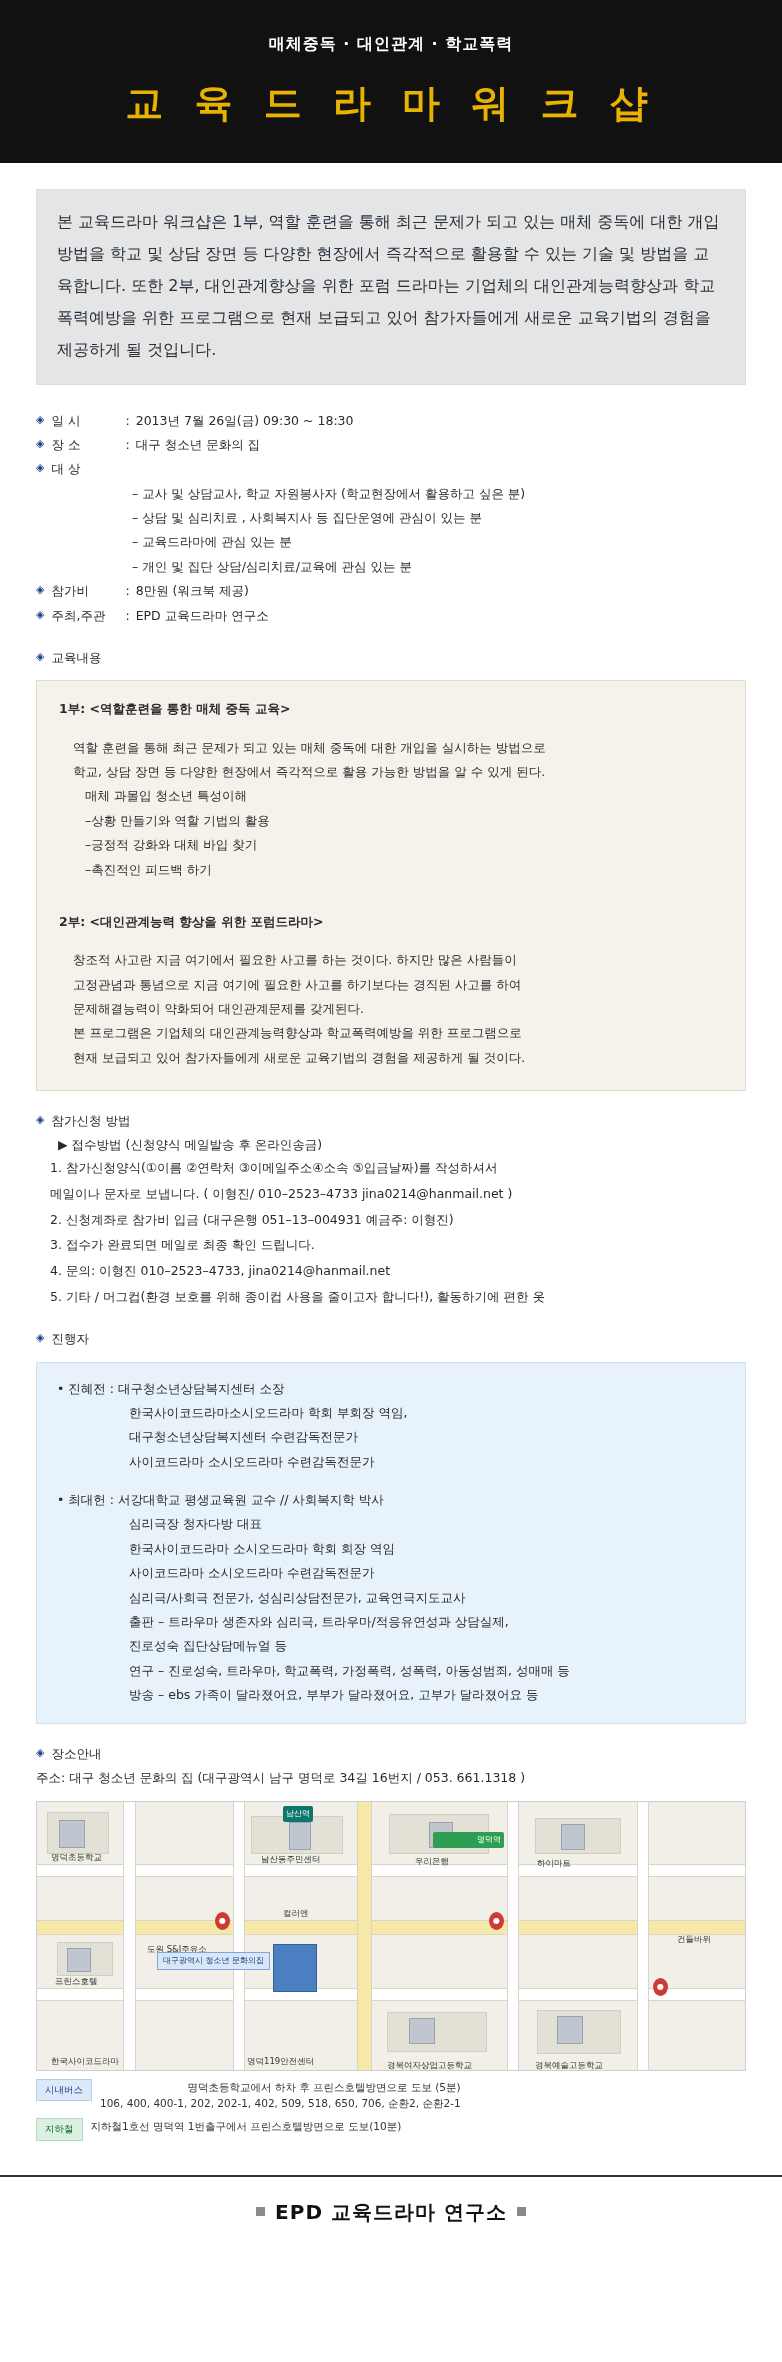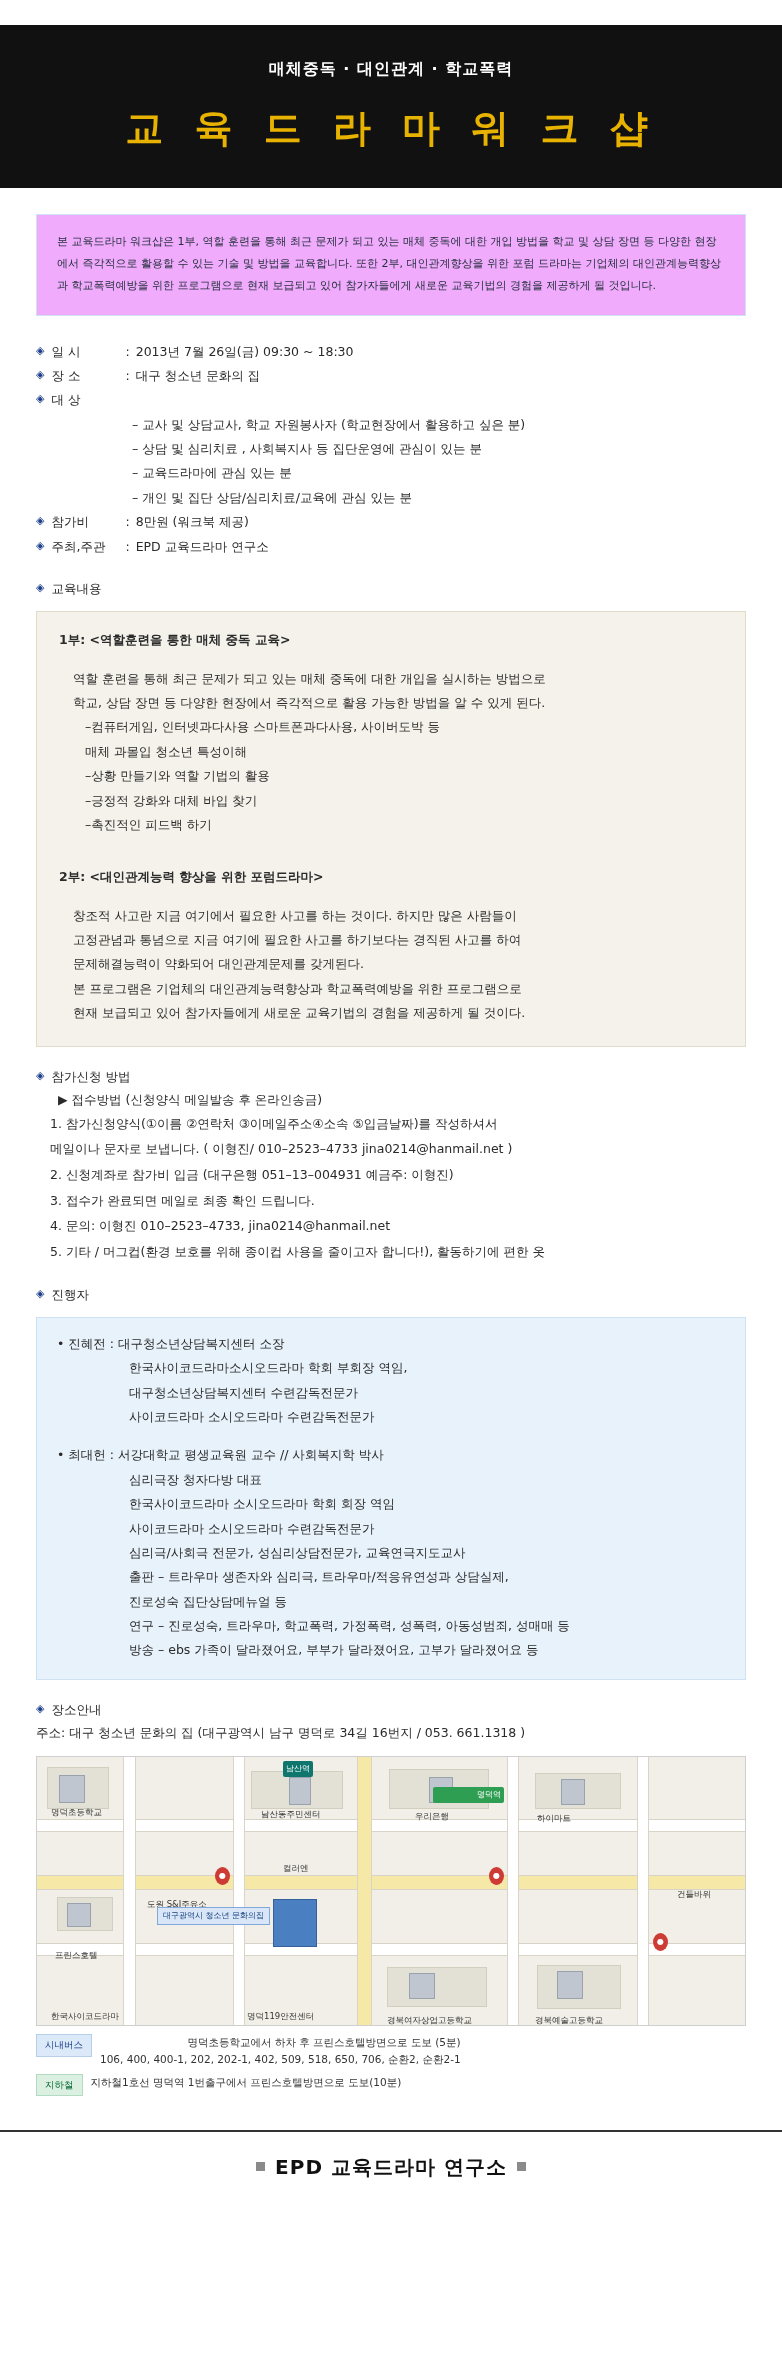--- a/index.html
+++ b/index.html
@@ -6,21 +6,21 @@
   html, body { margin:0; padding:0; }
   body {
     width: 782px;
     min-height: 2362px;
     background: #ffffff;
     font-family: "DejaVu Sans", "Liberation Sans", sans-serif;
     color: #2a2a2a;
     font-size: 12.5px;
     line-height: 1.75;
   }
-  .page { width: 782px; padding: 0; position: relative; margin-top: 25px; }
+  .page { width: 782px; padding: 0; position: relative; }
 
   
   .header-band {
     background: #111111;
     padding: 30px 0 26px 0;
     text-align: center;
   }
   .header-sub {
     color: #ffffff;
     font-size: 16px;
@@ -31,24 +31,24 @@
   .header-title {
     color: #e8b300;
     font-size: 38px;
     font-weight: bold;
     letter-spacing: 9px;
   }
 
   
   .intro-box {
     margin: 26px 36px 0 36px;
-    background: #f0abfc;
+    background: #e5e5e5;
     border: 1px solid #cfe2f3;
     padding: 16px 20px 18px 20px;
-    font-size: 11px;
+    font-size: 16px;
     line-height: 2.0;
     color: #24303c;
   }
   .intro-box p { margin: 0; }
 
   
   .section { margin: 0 36px; }
   .pad-top-24 { margin-top: 24px; }
   .pad-top-18 { margin-top: 18px; }
 
@@ -193,21 +193,20 @@
       <span class="dia">◈</span>
       <span>교육내용</span>
     </div>
   </div>
 
   <div class="edu-box">
     <div class="part-title">1부: &lt;역할훈련을 통한 매체 중독 교육&gt;</div>
     <div class="gap"></div>
     <div class="indent1">역할 훈련을 통해 최근 문제가 되고 있는 매체 중독에 대한 개입을 실시하는 방법으로</div>
     <div class="indent1">학교, 상담 장면 등 다양한 현장에서 즉각적으로 활용 가능한 방법을 알 수 있게 된다.</div>
-    <div class="indent2">–컴퓨터게임, 인터넷과다사용 스마트폰과다사용, 사이버도박 등</div>
     <div class="indent2">  매체 과몰입 청소년  특성이해</div>
     <div class="indent2">–상황 만들기와 역할 기법의 활용</div>
     <div class="indent2">–긍정적 강화와 대체 바입 찾기</div>
     <div class="indent2">–촉진적인 피드백 하기</div>
     <div class="gap"></div>
     <div class="gap"></div>
     <div class="part-title">2부: &lt;대인관계능력 향상을 위한 포럼드라마&gt;</div>
     <div class="gap"></div>
     <div class="indent1">창조적 사고란  지금 여기에서 필요한 사고를  하는 것이다. 하지만 많은 사람들이</div>
     <div class="indent1">고정관념과 통념으로 지금 여기에 필요한 사고를 하기보다는 경직된 사고를 하여</div>
@@ -289,21 +288,21 @@
     <div class="mapbldg" style="left:524px; top:22px; width:24px; height:26px;"></div>
     <div class="mapbldg" style="left:30px; top:146px; width:24px; height:24px;"></div>
     <div class="mapbldg blue" style="left:236px; top:142px; width:44px; height:48px;"></div>
     <div class="mapbldg" style="left:372px; top:216px; width:26px; height:26px;"></div>
     <div class="mapbldg" style="left:520px; top:214px; width:26px; height:28px;"></div>
 
     <div class="maplabel" style="left:14px; top:48px;">명덕초등학교</div>
     <div class="maplabel" style="left:224px; top:50px;">남산동주민센터</div>
     <div class="maplabel" style="left:378px; top:52px;">우리은행</div>
     <div class="maplabel" style="left:500px; top:54px;">하이마트</div>
-    <div class="maplabel" style="left:18px; top:192px;font-family:Liberation Mono, monospace;">프린스호텔</div>
+    <div class="maplabel" style="left:18px; top:172px;">프린스호텔</div>
     <div class="maplabel" style="left:110px; top:140px;">도원 S&amp;I주유소</div>
     <div class="maplabel" style="left:246px; top:104px;">컬러엔</div>
     <div class="maplabel" style="left:350px; top:256px;">경북여자상업고등학교</div>
     <div class="maplabel" style="left:498px; top:256px;">경북예술고등학교</div>
     <div class="maplabel" style="left:14px; top:252px;">한국사이코드라마</div>
     <div class="maplabel" style="left:210px; top:252px;">명덕119안전센터</div>
     <div class="maplabel" style="left:640px; top:130px;">건들바위</div>
 
     <div class="mapchip green" style="left:396px; top:30px;">명덕역</div>
     <div class="mapchip" style="left:246px; top:4px;">남산역</div>

